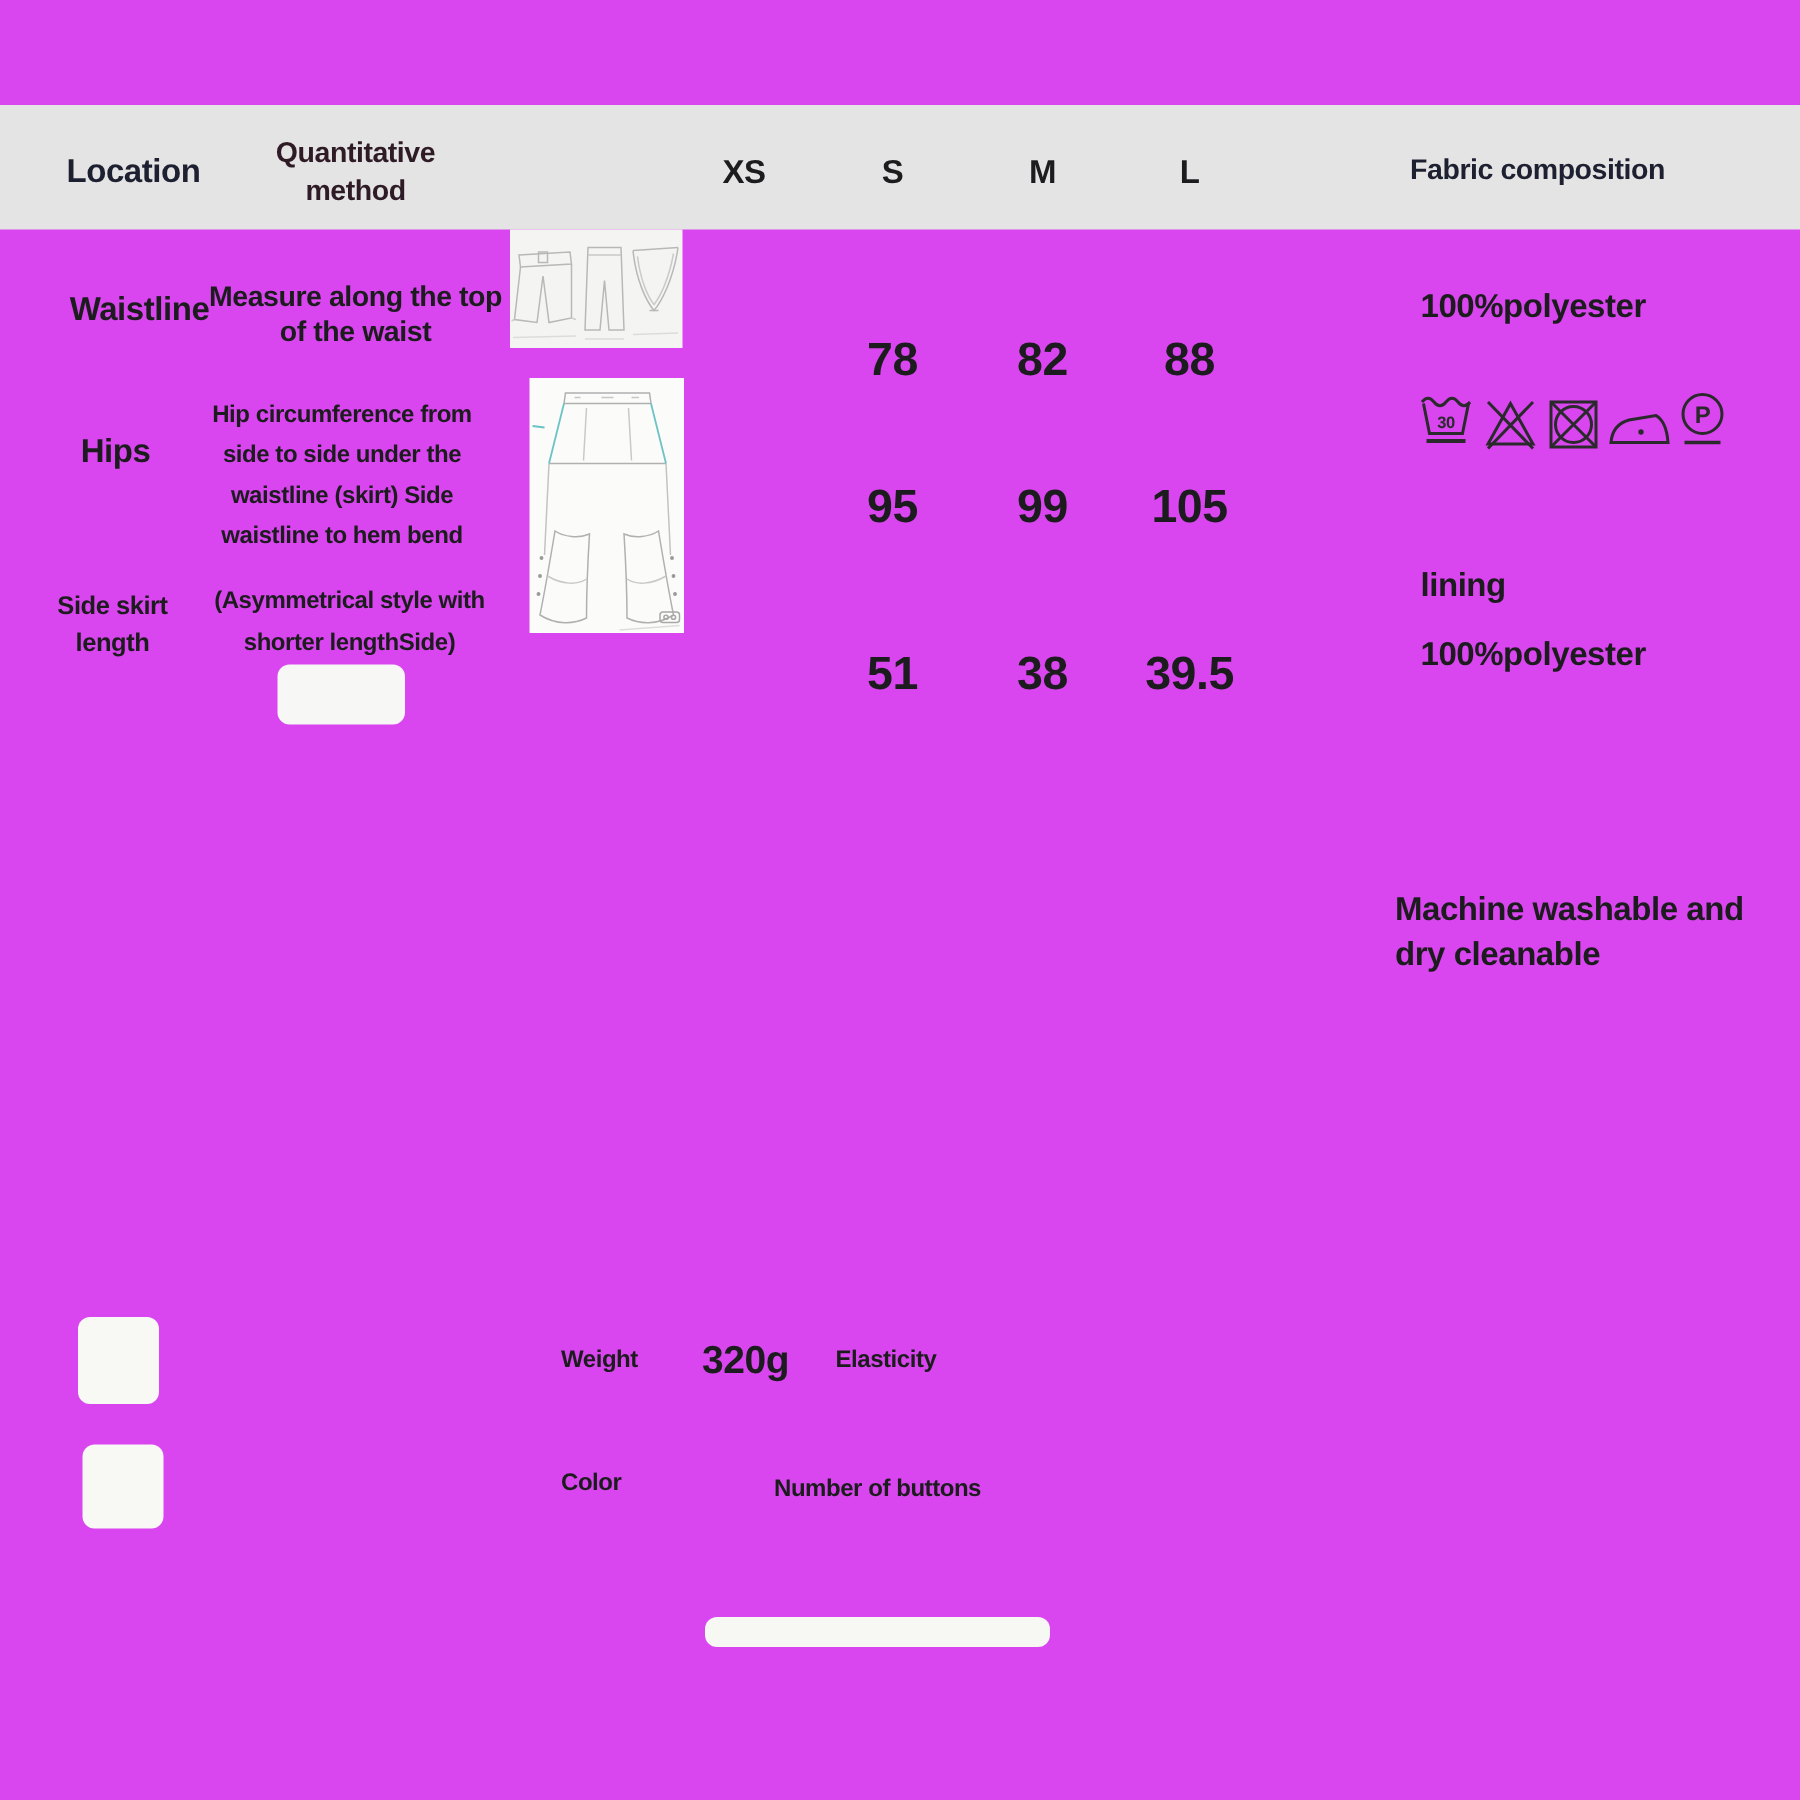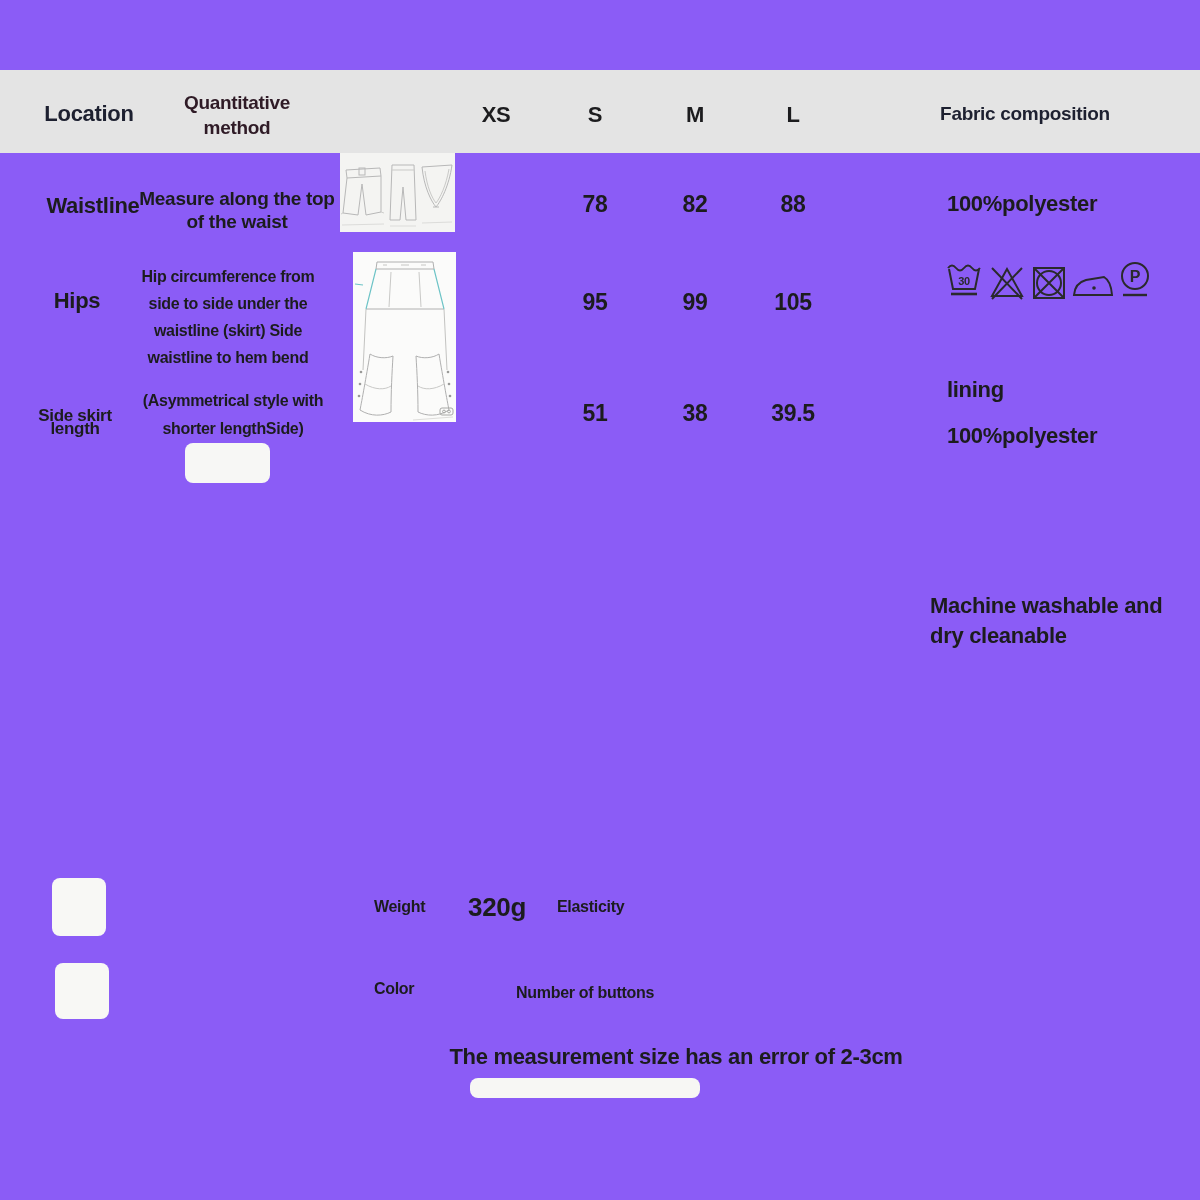--- a/index.html
+++ b/index.html
@@ -1,25 +1,25 @@
 <!DOCTYPE html>
 <html><head>
 <meta charset="utf-8">
 <style>
   html,body{margin:0;padding:0;background:#fff;}
   .page{
-    position:relative;width:1200px;height:1200px;background:#8b5cf6;overflow:hidden;
+    position:relative;width:1200px;height:1200px;background:#d946ef;overflow:hidden;
     font-family:"Liberation Sans",sans-serif;font-weight:700;color:#1c1c1e;
     letter-spacing:-0.3px;
   }
   .hdr-bar{position:absolute;left:0;top:70px;width:1200px;height:83px;background:#e4e4e4;}
   .c{position:absolute;transform:translate(-50%,-50%);white-space:nowrap;}
   .l{position:absolute;transform:translateY(-50%);white-space:nowrap;}
   .f17{font-size:17px;} .f19{font-size:19px;} .f20{font-size:16px;}
-  .f21{font-size:22px;} .f22{font-size:22px;} .f23{font-size:23px;} .f26{font-size:26px;}
+  .f21{font-size:22px;} .f22{font-size:22px;} .f23{font-size:31px;margin-top:36px;} .f26{font-size:26px;}
   .hdr-dark{color:#1d2030;} .hdr-maroon{color:#2f1b26;}
   .sketch-box1{position:absolute;left:340px;top:153px;width:115px;height:79px;background:#f4f4f2;}
   .sketch-box2{position:absolute;left:353px;top:252px;width:103px;height:170px;background:#fbfbfa;}
   .care-row{position:absolute;left:945px;top:261px;display:flex;align-items:flex-end;gap:5px;}
   .blob{position:absolute;border-radius:8px;}
   svg{display:block;}
 </style>
 </head>
 <body>
 
@@ -147,38 +147,37 @@
     </span>
     <span>
       <svg width="32" height="40" viewBox="0 0 32 40">
         <circle cx="16" cy="15" r="13" fill="none" stroke="#2a2a2c" stroke-width="2"></circle>
         <text x="16" y="21" text-anchor="middle" font-size="16" font-family="Liberation Sans, sans-serif" font-weight="700" fill="#2a2a2c">P</text>
         <path d="M4,34 L28,34" stroke="#2a2a2c" stroke-width="2.4" fill="none"></path>
       </svg>
     </span>
   </div>
 
-  <div class="c f17" style="left:75px;top:416px;">Side skirt</div>
+  <div class="c f17" style="left:75px;top:404px;">Side skirt</div>
   <div class="c f17" style="left:75px;top:429px;">length</div>
   <div class="c f20" style="left:233px;top:401px;">(Asymmetrical style with</div>
   <div class="c f20" style="left:233px;top:429px;">shorter lengthSide)</div>
   <div class="c f23" style="left:595px;top:413px;">51</div>
   <div class="c f23" style="left:695px;top:413px;">38</div>
   <div class="c f23" style="left:793px;top:413px;">39.5</div>
   <div class="l f21" style="left:947px;top:390px;">lining</div>
   <div class="l f21" style="left:947px;top:436px;">100%polyester</div>
 
   <div class="l f21" style="left:930px;top:606px;">Machine washable and</div>
   <div class="l f21" style="left:930px;top:636px;">dry cleanable</div>
 
   <div class="l f20" style="left:374px;top:907px;">Weight</div>
   <div class="l f26" style="left:468px;top:907px;text-align:right;">320g</div>
   <div class="l f20" style="left:557px;top:907px;">Elasticity</div>
   <div class="l f20" style="left:374px;top:989px;">Color</div>
   <div class="l f20" style="left:516px;top:993px;">Number of buttons</div>
-  <div class="c f21" style="left:676px;top:1057px;">The measurement size has an error of 2-3cm</div>
 
   <div class="blob" style="left:185px;top:443px;width:85px;height:40px;background:#f7f7f5;"></div>
   <div class="blob" style="left:52px;top:878px;width:54px;height:58px;background:#f8f8f5;"></div>
   <div class="blob" style="left:55px;top:963px;width:54px;height:56px;background:#f8f8f5;"></div>
   <div class="blob" style="left:470px;top:1078px;width:230px;height:20px;background:#f7f7f4;"></div>
 
 </div>
 
 </body></html>

